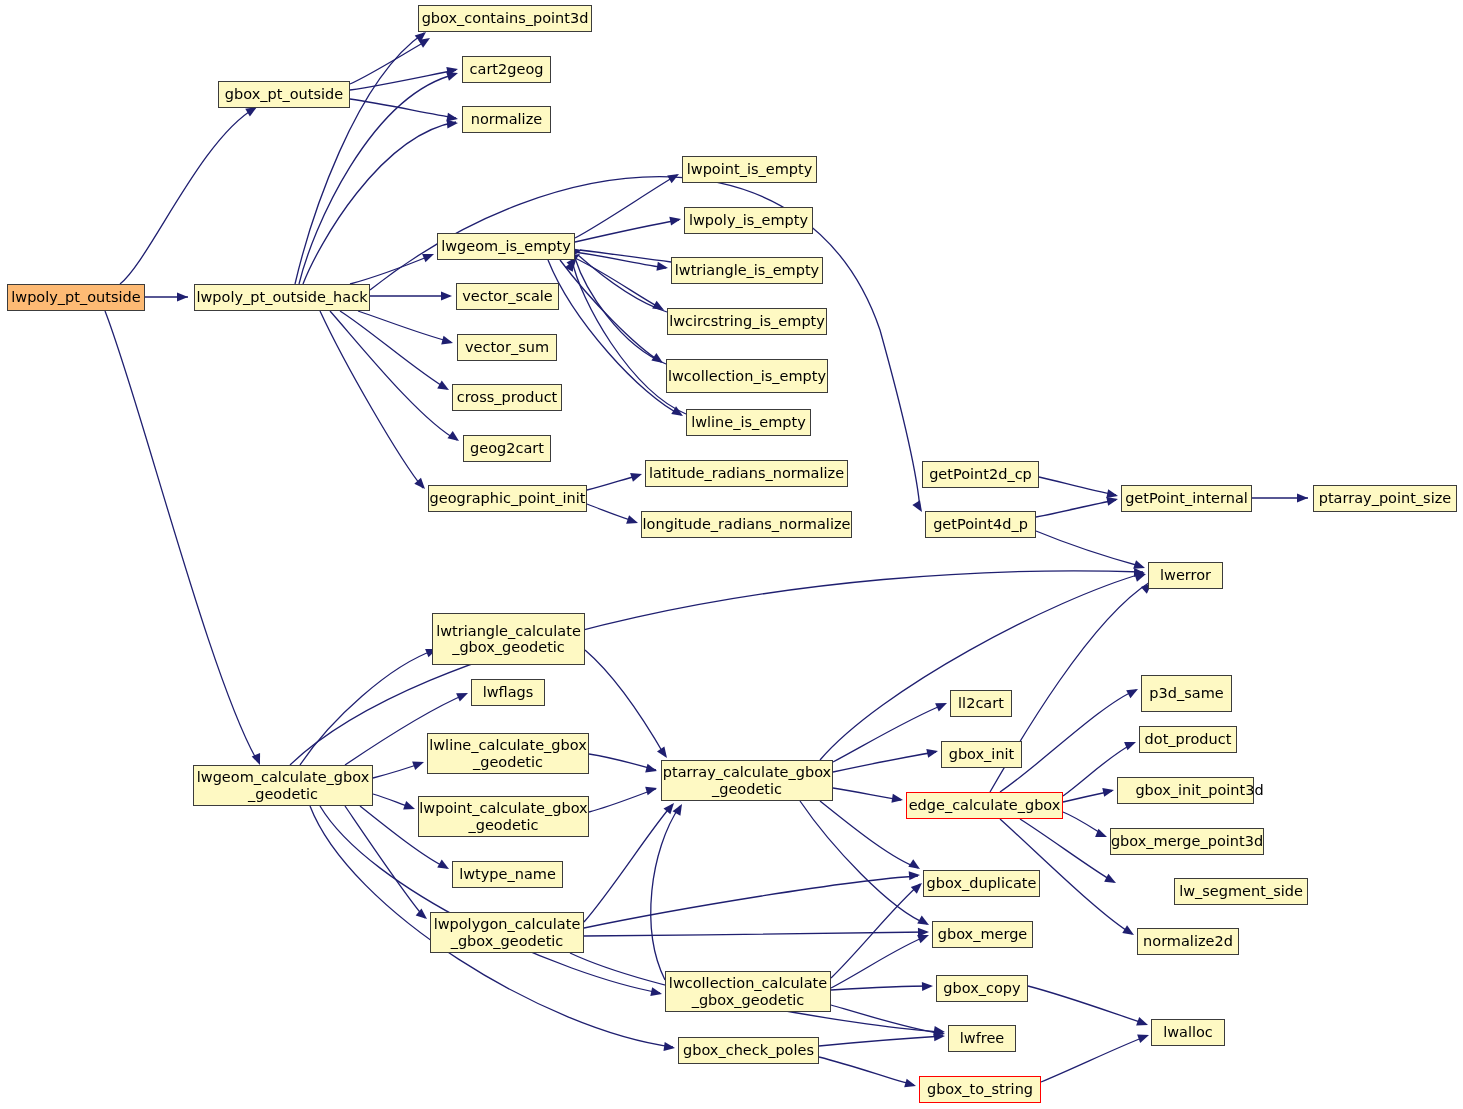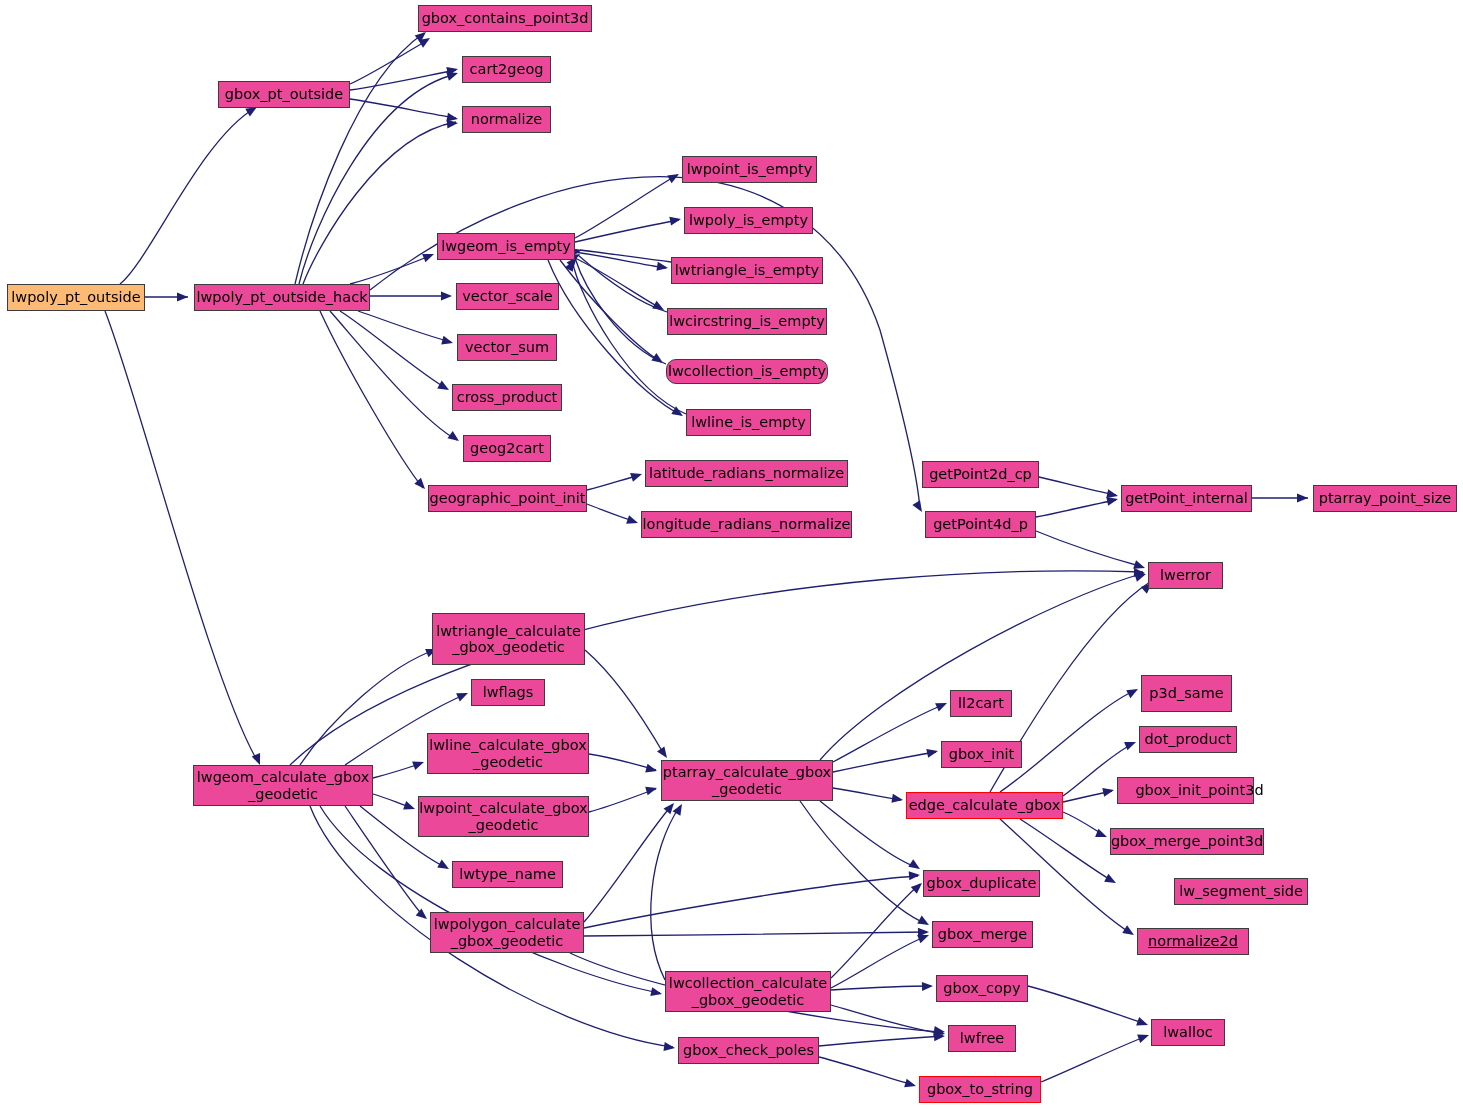--- a/index.html
+++ b/index.html
@@ -1,19 +1,19 @@
 <!DOCTYPE html>
 <html><head>
 <meta charset="utf-8">
 <style>
   html,body{margin:0;padding:0;background:#ffffff;}
   body{font-family:"DejaVu Sans","Liberation Sans",sans-serif;}
   #canvas{position:relative;width:1463px;height:1109px;background:#fff;overflow:hidden;}
   svg#edges{position:absolute;left:0;top:0;width:1463px;height:1109px;}
-  .node{position:absolute;box-sizing:border-box;border:1px solid #3c3c3c;background:#ec4899;
+  .node{position:absolute;box-sizing:border-box;border:1px solid #3c3c3c;background:#fef9c3;
         display:flex;align-items:center;justify-content:center;text-align:center;
         font-size:14.5px;color:#000;line-height:1.12;white-space:pre-line;letter-spacing:0px;}
   .node.root{background:#fdba74;}
   .node.redbox{border-color:#ff0000;}
   .edgepath{fill:none;stroke:#1f1f70;stroke-width:1.3px;}
   .arrowhead{fill:#1f1f70;stroke:none;}
 </style>
 </head>
 <body>
 
@@ -164,21 +164,21 @@
     <div class="node" style="left: 194px; top: 284px; width: 176px; height: 27px;">lwpoly_pt_outside_hack</div>
     <div class="node" style="left: 218px; top: 81px; width: 132px; height: 27px;">gbox_pt_outside</div>
     <div class="node" style="left: 418px; top: 5px; width: 174px; height: 27px;">gbox_contains_point3d</div>
     <div class="node" style="left: 462px; top: 56px; width: 89px; height: 27px;">cart2geog</div>
     <div class="node" style="left: 462px; top: 106px; width: 89px; height: 27px;">normalize</div>
     <div class="node" style="left: 437px; top: 233px; width: 138px; height: 27px;">lwgeom_is_empty</div>
     <div class="node" style="left: 682px; top: 156px; width: 135px; height: 27px;">lwpoint_is_empty</div>
     <div class="node" style="left: 684px; top: 207px; width: 129px; height: 27px;">lwpoly_is_empty</div>
     <div class="node" style="left: 671px; top: 257px; width: 152px; height: 27px;">lwtriangle_is_empty</div>
     <div class="node" style="left: 667px; top: 308px; width: 160px; height: 27px;">lwcircstring_is_empty</div>
-    <div class="node" style="left: 666px; top: 359px; width: 162px; height: 25px; border-radius: 10px;">lwcollection_is_empty</div>
+    <div class="node" style="left: 666px; top: 359px; width: 162px; height: 34px;">lwcollection_is_empty</div>
     <div class="node" style="left: 686px; top: 409px; width: 125px; height: 27px;">lwline_is_empty</div>
     <div class="node" style="left: 456px; top: 283px; width: 103px; height: 27px;">vector_scale</div>
     <div class="node" style="left: 457px; top: 334px; width: 100px; height: 27px;">vector_sum</div>
     <div class="node" style="left: 452px; top: 384px; width: 110px; height: 27px;">cross_product</div>
     <div class="node" style="left: 463px; top: 435px; width: 88px; height: 27px;">geog2cart</div>
     <div class="node" style="left: 428px; top: 485px; width: 159px; height: 27px;">geographic_point_init</div>
     <div class="node" style="left: 645px; top: 460px; width: 203px; height: 27px;">latitude_radians_normalize</div>
     <div class="node" style="left: 641px; top: 511px; width: 211px; height: 27px;">longitude_radians_normalize</div>
     <div class="node" style="left: 922px; top: 461px; width: 117px; height: 27px;">getPoint2d_cp</div>
     <div class="node" style="left: 925px; top: 511px; width: 111px; height: 27px;">getPoint4d_p</div>
@@ -200,21 +200,21 @@
     <div class="node" style="left: 661px; top: 760px; width: 172px; height: 41px;">ptarray_calculate_gbox
 _geodetic</div>
     <div class="node" style="left: 950px; top: 690px; width: 62px; height: 27px;">ll2cart</div>
     <div class="node" style="left: 941px; top: 741px; width: 81px; height: 27px;">gbox_init</div>
     <div class="node redbox" style="left: 906px; top: 792px; width: 157px; height: 27px;">edge_calculate_gbox</div>
     <div class="node" style="left: 1141px; top: 675px; width: 91px; height: 37px;">p3d_same</div>
     <div class="node" style="left: 1139px; top: 726px; width: 98px; height: 27px;">dot_product</div>
     <div class="node" style="left: 1117px; top: 777px; width: 137px; height: 27px; padding-left: 28px;">gbox_init_point3d</div>
     <div class="node" style="left: 1110px; top: 828px; width: 154px; height: 27px;">gbox_merge_point3d</div>
     <div class="node" style="left: 1174px; top: 878px; width: 134px; height: 27px;">lw_segment_side</div>
-    <div class="node" style="left: 1137px; top: 928px; width: 112px; height: 27px; text-decoration: underline;">normalize2d</div>
+    <div class="node" style="left: 1137px; top: 928px; width: 102px; height: 27px;">normalize2d</div>
     <div class="node" style="left: 923px; top: 870px; width: 117px; height: 27px;">gbox_duplicate</div>
     <div class="node" style="left: 932px; top: 921px; width: 101px; height: 27px;">gbox_merge</div>
     <div class="node" style="left: 665px; top: 971px; width: 166px; height: 41px;">lwcollection_calculate
 _gbox_geodetic</div>
     <div class="node" style="left: 936px; top: 975px; width: 92px; height: 27px;">gbox_copy</div>
     <div class="node" style="left: 678px; top: 1037px; width: 141px; height: 27px;">gbox_check_poles</div>
     <div class="node" style="left: 948px; top: 1025px; width: 68px; height: 27px;">lwfree</div>
     <div class="node redbox" style="left: 919px; top: 1076px; width: 122px; height: 27px;">gbox_to_string</div>
     <div class="node" style="left: 1151px; top: 1019px; width: 74px; height: 27px;">lwalloc</div>
   </div>

